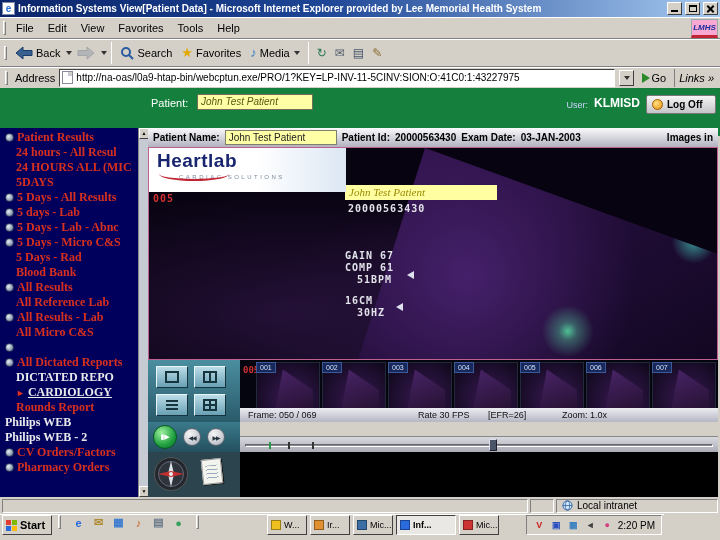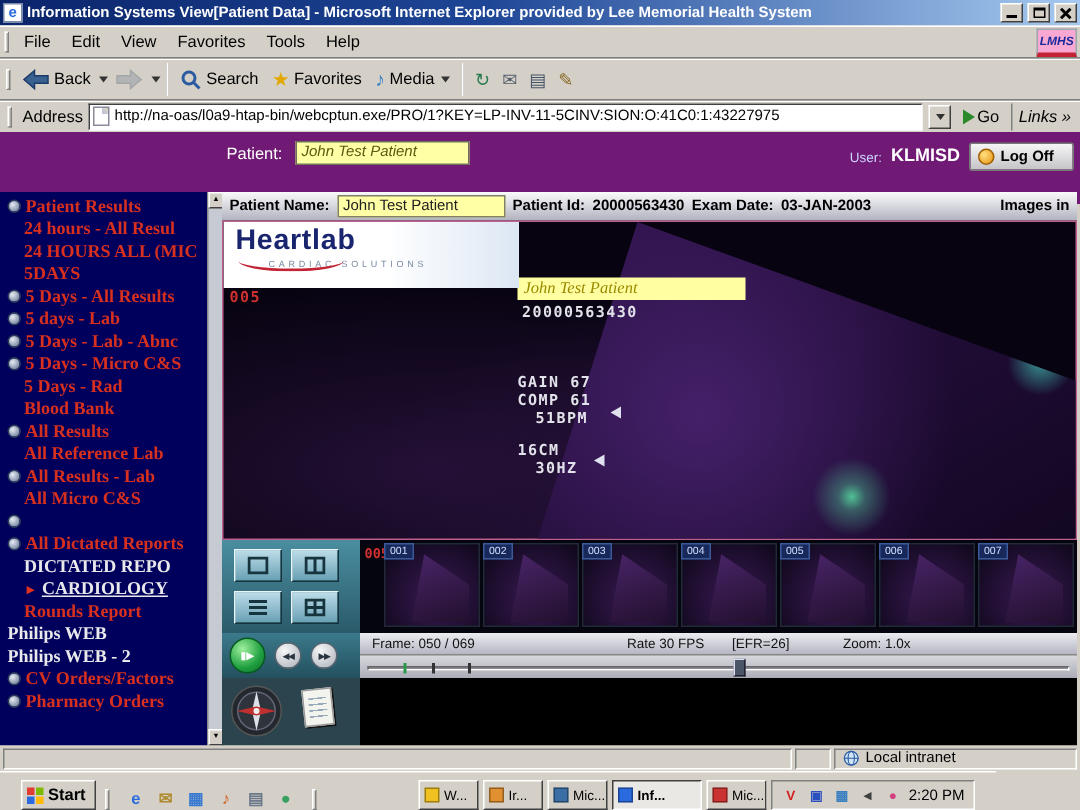--- a/index.html
+++ b/index.html
@@ -37,21 +37,21 @@
 #address-input{flex:1;height:18px;background:#fff;border:1px solid;border-color:#404040 #fff #fff #404040;display:flex;align-items:center;gap:3px;padding:0 2px;overflow:hidden;}
 #address-url{font-size:10px;white-space:nowrap;overflow:hidden;}
 .page-ico{width:11px;height:13px;background:#fff;border:1px solid #8a8a9a;position:relative;flex:none;}
 .page-ico::after{content:"";position:absolute;right:0;top:0;border-left:4px solid #c0c8d8;border-top:4px solid #d4d0c8;}
 #addr-drop{width:15px;height:16px;background:#d4d0c8;border:1px solid;border-color:#fff #404040 #404040 #fff;display:flex;align-items:center;justify-content:center;flex:none;}
 #go-btn{display:flex;align-items:center;gap:2px;padding:0 4px;height:18px;}
 .go-arrow{width:0;height:0;border-top:5px solid transparent;border-bottom:5px solid transparent;border-left:8px solid #2a8a2a;}
 #links-zone{display:flex;align-items:center;gap:3px;padding:0 4px;border-left:1px solid #808080;height:18px;font-style:italic;}
 
 
-#app-header{position:absolute;left:0;top:88px;width:720px;height:48px;background:#701a75;}
+#app-header{position:absolute;left:0;top:88px;width:720px;height:48px;background:#15803d;}
 #hdr-patient-label{position:absolute;left:151px;top:9px;color:#fff;font-size:11px;}
 #hdr-patient-input{position:absolute;left:197px;top:6px;width:116px;height:16px;background:#ffffa6;border:1px solid #70705a;font-size:10px;font-style:italic;color:#5a5a10;padding:1px 3px;line-height:12px;}
 #user-label{position:absolute;right:132px;top:12px;color:#cdd4ff;font-size:9px;}
 #user-value{position:absolute;right:80px;top:8px;color:#fff;font-weight:bold;font-size:12px;}
 #logoff-btn{position:absolute;right:4px;top:7px;width:70px;height:19px;background:linear-gradient(#f6f6f6,#c4c4c8);border:1px solid #777;border-radius:2px;display:flex;align-items:center;gap:4px;font-size:10px;font-weight:bold;padding:0 5px;}
 .logoff-ico{width:11px;height:11px;border-radius:50%;background:radial-gradient(circle at 35% 35%,#ffe080,#e89010);border:1px solid #a06000;flex:none;}
 
 
 #sidebar{position:absolute;left:0;top:128px;width:138px;height:369px;background:#00005c;overflow:hidden;padding-top:2px;}
 .side-item{display:flex;align-items:center;gap:3px;height:15px;padding-left:5px;font-family:"Liberation Serif",serif;font-size:12px;font-weight:bold;color:#d8301e;white-space:nowrap;overflow:hidden;}
@@ -117,40 +117,40 @@
 
 
 #strip{position:absolute;left:240px;top:360px;width:478px;height:62px;background:#05050f;display:flex;gap:2px;padding:2px 2px 2px 16px;}
 #strip-clip-number{position:absolute;left:3px;top:5px;color:#d03030;font-size:9px;font-weight:bold;font-family:"DejaVu Sans Mono",monospace;}
 .thumb{position:relative;width:64px;height:56px;flex:none;}
 .thumb-tab{position:absolute;left:0;top:0;height:11px;padding:0 3px;background:#18285a;color:#cfe0ff;font-size:7px;line-height:10px;border:1px solid #3a5a9a;z-index:2;}
 .thumb-pic{position:absolute;left:0;top:0;right:0;bottom:0;background:radial-gradient(ellipse at 55% 65%, #3a1a54 0%, #140a22 80%, #0a0512 100%);border:1px solid #222a3a;}
 .thumb-pic::after{content:"";position:absolute;left:28%;top:12%;width:62%;height:84%;clip-path:polygon(22% 0,100% 45%,100% 100%,0 100%);background:linear-gradient(160deg,#4a2468,#22102e);}
 
 
-#framebar{position:absolute;left:240px;top:422px;width:478px;height:14px;background:linear-gradient(180deg,#ececf2,#b6b6c4);font-size:9px;color:#111;}
+#framebar{position:absolute;left:240px;top:408px;width:478px;height:14px;background:linear-gradient(180deg,#ececf2,#b6b6c4);font-size:9px;color:#111;}
 #framebar span{position:absolute;top:2px;white-space:nowrap;}
 #fb-frame{left:8px;} #fb-rate{left:178px;} #fb-efr{left:248px;} #fb-zoom{left:322px;}
 #timeline{position:absolute;left:240px;top:436px;width:478px;height:16px;background:linear-gradient(180deg,#d8d8de,#acacb8);border-top:1px solid #888;}
 #tl-groove{position:absolute;left:5px;right:5px;top:7px;height:3px;background:#8a8a94;border:1px solid;border-color:#666 #fff #fff #666;}
 #tl-thumb{position:absolute;left:52%;top:2px;width:8px;height:12px;background:#4a5568;border:1px solid;border-color:#dde #223 #223 #dde;}
 .tl-tick{position:absolute;top:5px;width:2px;height:7px;}
 #tick-1{left:6%;background:#2a9a4a;} #tick-2{left:10%;background:#333;} #tick-3{left:15%;background:#333;}
 
 #bottom-black{position:absolute;left:240px;top:452px;width:478px;height:45px;background:#000;}
 
 
 #statusbar{position:absolute;left:0;top:497px;width:720px;height:17px;background:#d4d0c8;display:flex;align-items:center;gap:2px;padding:1px 2px;font-size:10px;}
 .sb-panel{height:14px;border:1px solid;border-color:#808080 #fff #fff #808080;}
 #sb-main{flex:1;}
 #sb-mid{width:24px;}
 #sb-zone{width:162px;display:flex;align-items:center;gap:4px;padding:0 5px;}
 
 
-#taskbar{position:absolute;left:0;top:514px;width:664px;height:26px;background:#d4d0c8;border-top:1px solid #fff;display:flex;align-items:flex-end;gap:3px;padding:0 14px;}
+#taskbar{position:absolute;left:0;top:514px;width:664px;height:26px;background:#d4d0c8;border-top:1px solid #fff;display:flex;align-items:flex-start;gap:3px;padding:0 2px;}
 #start-btn{width:50px;height:20px;border:1px solid;border-color:#fff #404040 #404040 #fff;display:flex;align-items:center;gap:3px;padding:0 3px;font-weight:bold;font-size:11px;background:#d4d0c8;flex:none;}
 #start-flag{width:11px;height:11px;display:grid;grid-template-columns:5px 5px;grid-auto-rows:5px;gap:1px;flex:none;}
 #start-flag i{display:block;}
 #quicklaunch{display:flex;gap:5px;align-items:center;padding:0 4px;flex:none;}
 .ql-ico{width:15px;height:15px;display:flex;align-items:center;justify-content:center;font-size:11px;font-weight:bold;}
 #task-buttons{display:flex;gap:3px;align-items:center;flex:1;padding-left:62px;overflow:hidden;}
 .task-btn{width:40px;height:20px;border:1px solid;border-color:#fff #404040 #404040 #fff;background:#d4d0c8;display:flex;align-items:center;gap:3px;font-size:9px;padding:0 3px;overflow:hidden;white-space:nowrap;flex:none;}
 .task-btn.active{border-color:#404040 #fff #fff #404040;background:#eae8e4;width:60px;font-weight:bold;}
 .task-ico{width:10px;height:10px;border:1px solid rgba(0,0,0,.35);flex:none;}
 #tray{display:flex;align-items:center;gap:4px;height:20px;border:1px solid;border-color:#808080 #fff #fff #808080;padding:0 6px;font-size:10px;flex:none;}

